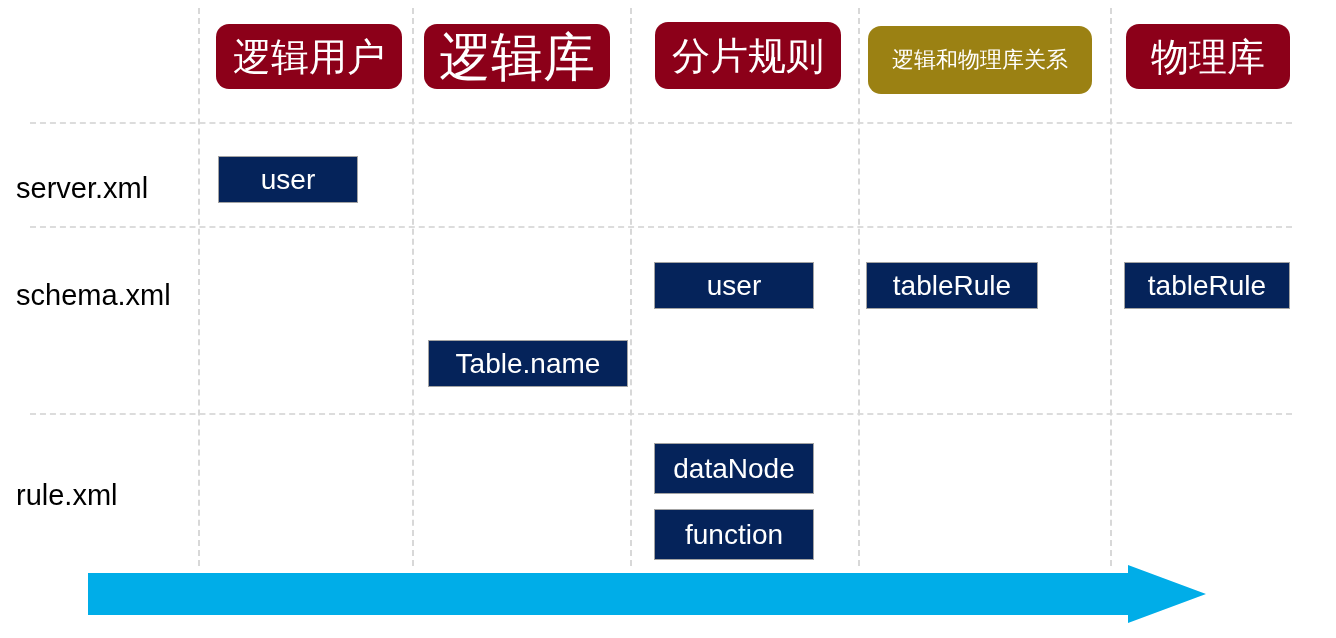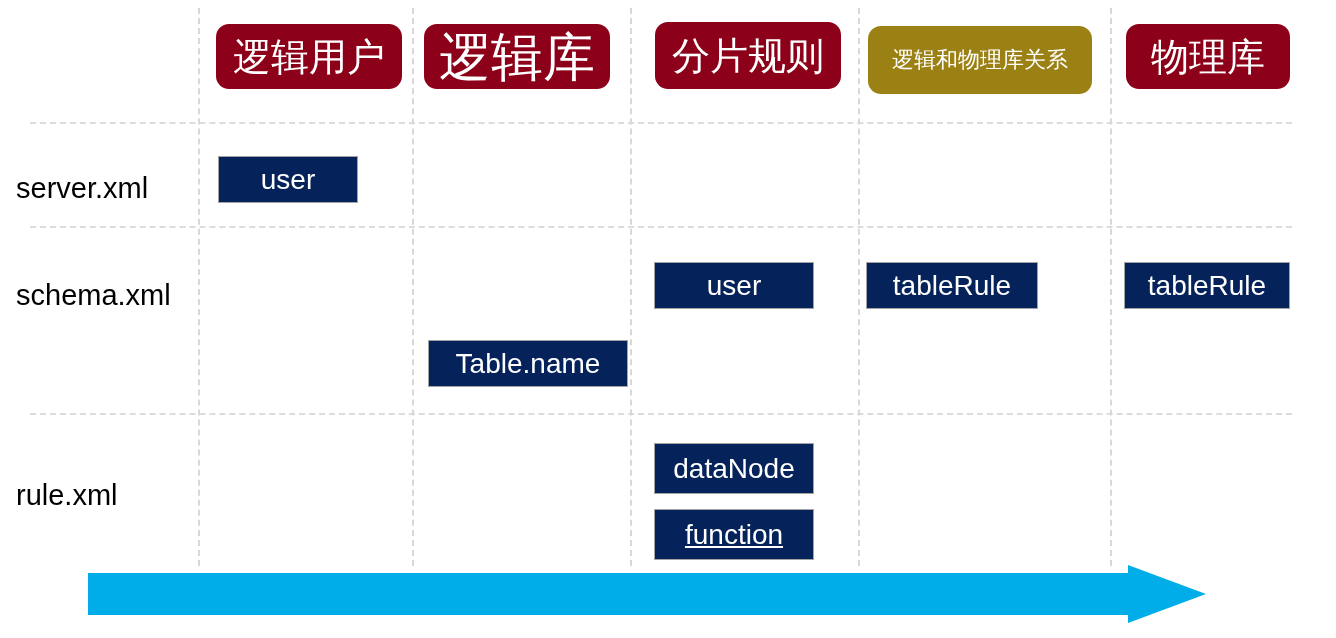--- a/index.html
+++ b/index.html
@@ -158,21 +158,21 @@
   </div>
 
   <div class="cell" style="left:1124px; top:262px; width:166px; height:47px;">
     <span>tableRule</span>
   </div>
 
   <div class="cell" style="left:654px; top:443px; width:160px; height:51px;">
     <span>dataNode</span>
   </div>
 
-  <div class="cell" style="left:654px; top:509px; width:160px; height:51px;text-decoration:underline;">
+  <div class="cell" style="left:654px; top:509px; width:160px; height:51px;">
     <span>function</span>
   </div>
 
   <div id="arrow-wrap">
     <svg width="1118" height="60" viewBox="0 0 1118 60" xmlns="http://www.w3.org/2000/svg">
       <polygon points="0,8 1040,8 1040,0 1118,29 1040,58 1040,50 0,50" fill="#00ade8"></polygon>
     </svg>
   </div>
 
 </div>

